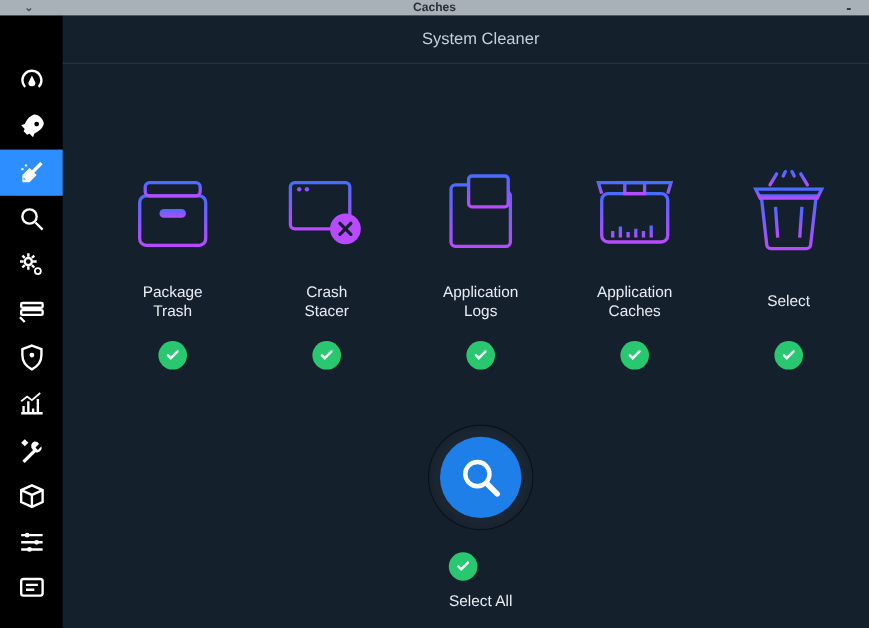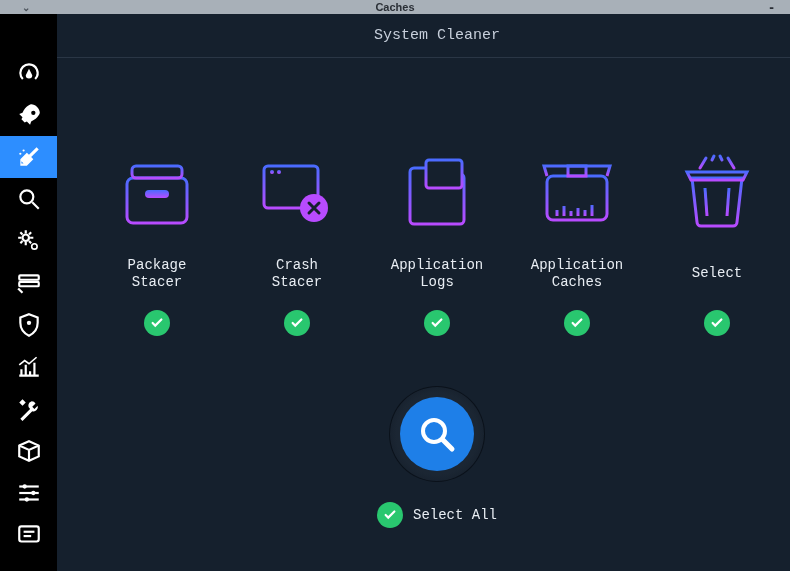--- a/index.html
+++ b/index.html
@@ -31,21 +31,20 @@
 .titlebar .minimize {
   position: absolute;
   right: 16px;
   color: #2a2f36;
   font-size: 14px;
   font-weight: bold;
 }
 .content {
   display: flex;
   height: calc(100% - 14px);
-  font-family: Liberation Mono, monospace;
 }
 .sidebar {
   width: 57px;
   background: #000000;
   display: flex;
   flex-direction: column;
   align-items: center;
   padding-top: 38px;
 }
 .sidebar-item {
@@ -148,23 +147,24 @@
   background: #1e7fe8;
   display: flex;
   align-items: center;
   justify-content: center;
   cursor: pointer;
 }
 .scan-btn svg { width: 40px; height: 40px; }
 .select-all {
   margin-top: 20px;
   display: flex;
-  align-items: center;
+  align-items: flex-start;
   gap: 10px;
   cursor: pointer;
+  flex-direction: column;
 }
 .select-all-label { font-size: 14px; color: #e8edf3; }
 </style>
 </head>
 <body>
 
 <div class="titlebar">
   <span class="caret">⌄</span>
   <span>Caches</span>
   <span class="minimize">-</span>
@@ -267,21 +267,21 @@
                     <stop offset="1" stop-color="#b84bff"></stop>
                   </linearGradient>
                 </defs>
             <rect x="15" y="30" width="60" height="45" rx="6" stroke="url(#g1)" stroke-width="3" fill="none"></rect>
             <rect x="20" y="18" width="50" height="12" rx="4" stroke="url(#g1)" stroke-width="3" fill="none"></rect>
             <rect x="33" y="42" width="24" height="8" rx="4" fill="url(#g1)"></rect>
             <line x1="15" y1="58" x2="75" y2="58" stroke="url(#g1)" stroke-width="2"></line>
               </svg>
           </div>
           <div class="cleaner-label">Package
-Stacer</div>
+Trash</div>
           <div class="check">
             <div class="check-circle">
                 <svg viewBox="0 0 16 16">
                   <path d="M3 8l3 3 7-7" stroke="#fff" stroke-width="2.5" fill="none" stroke-linecap="round"></path>
                 </svg>
               </div>
           </div>
         </div>
 
         <div class="cleaner-tile">

